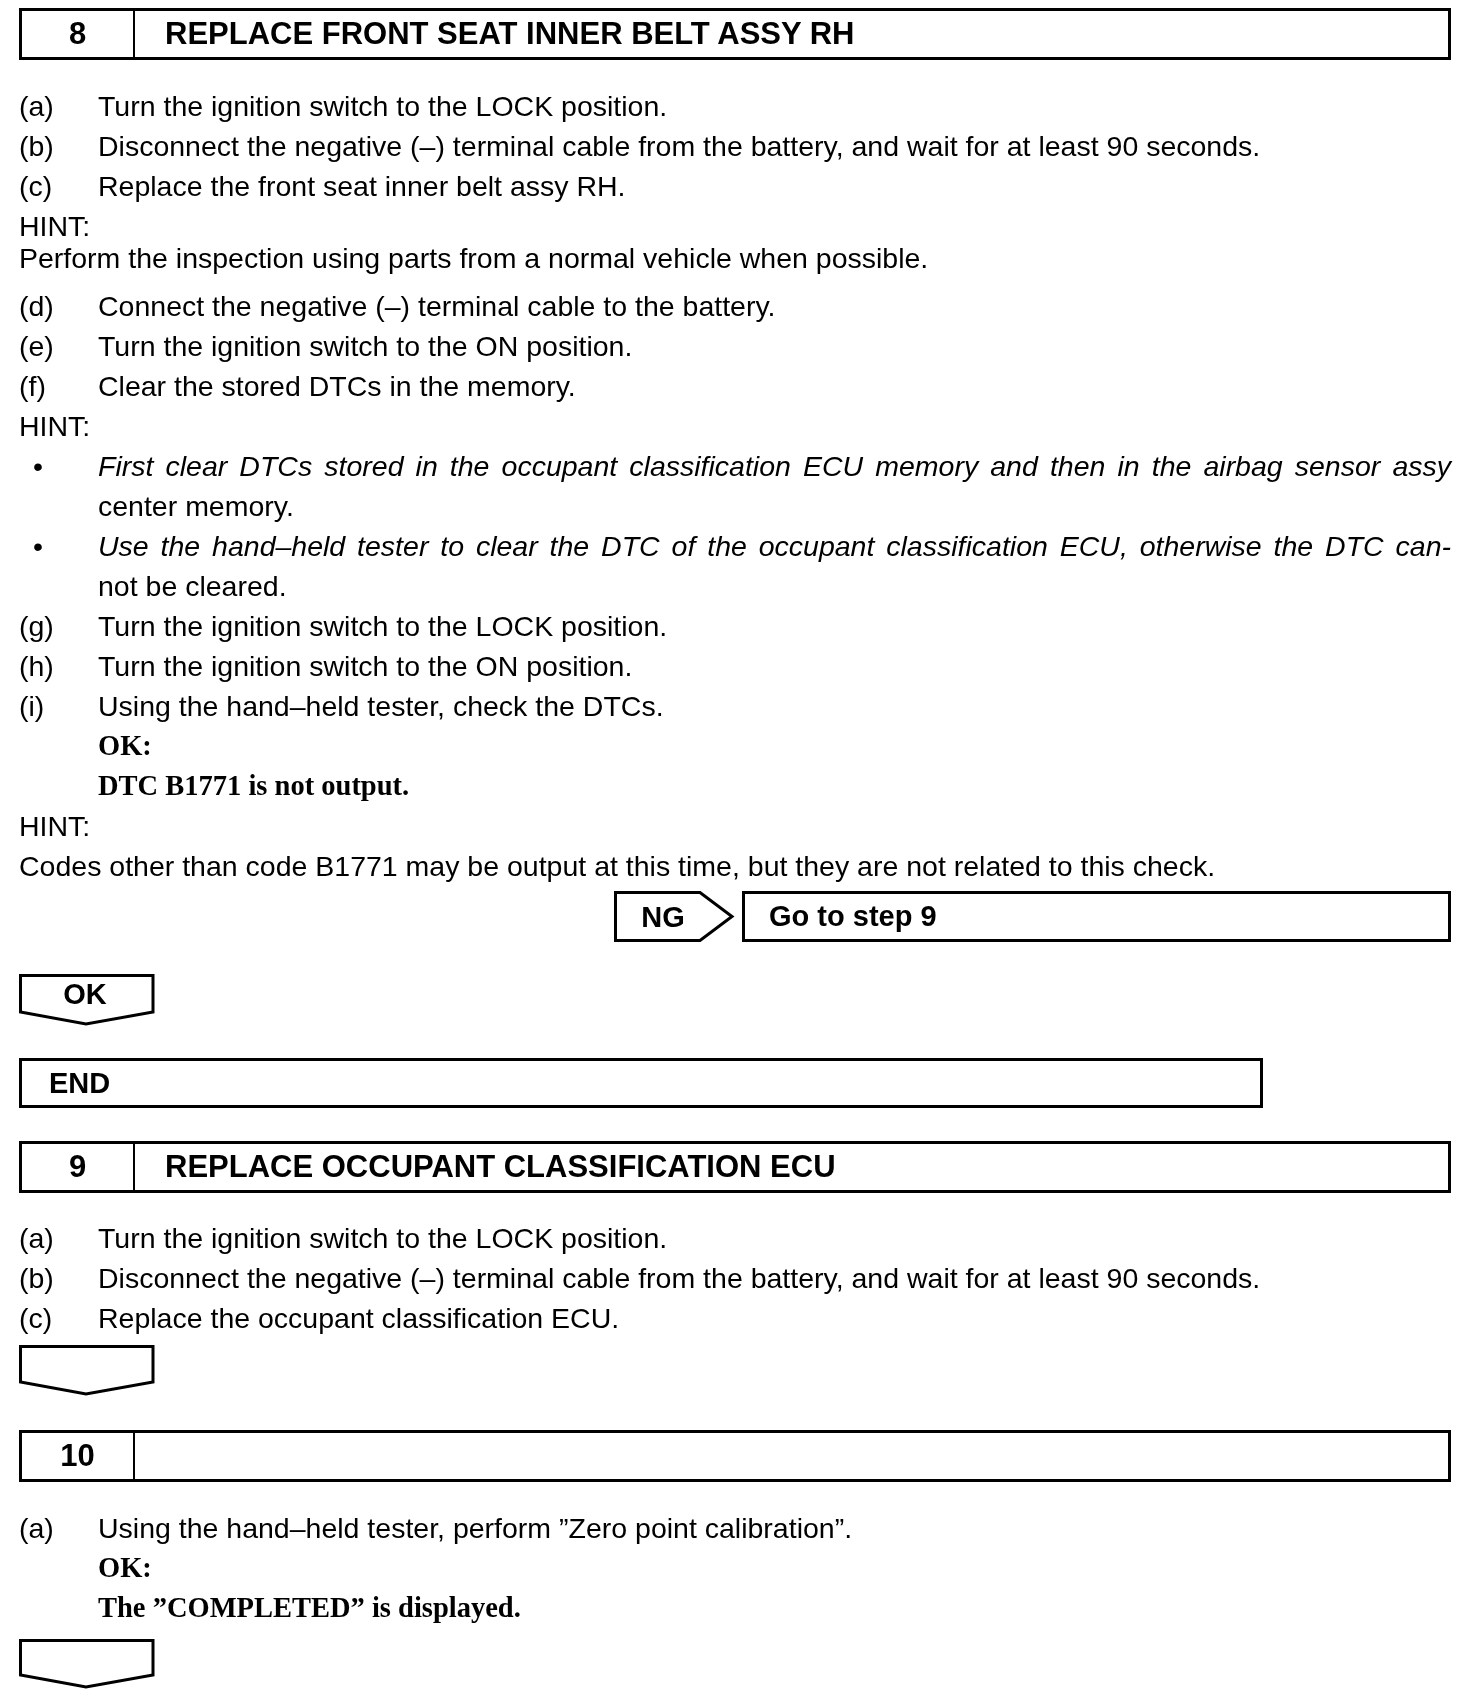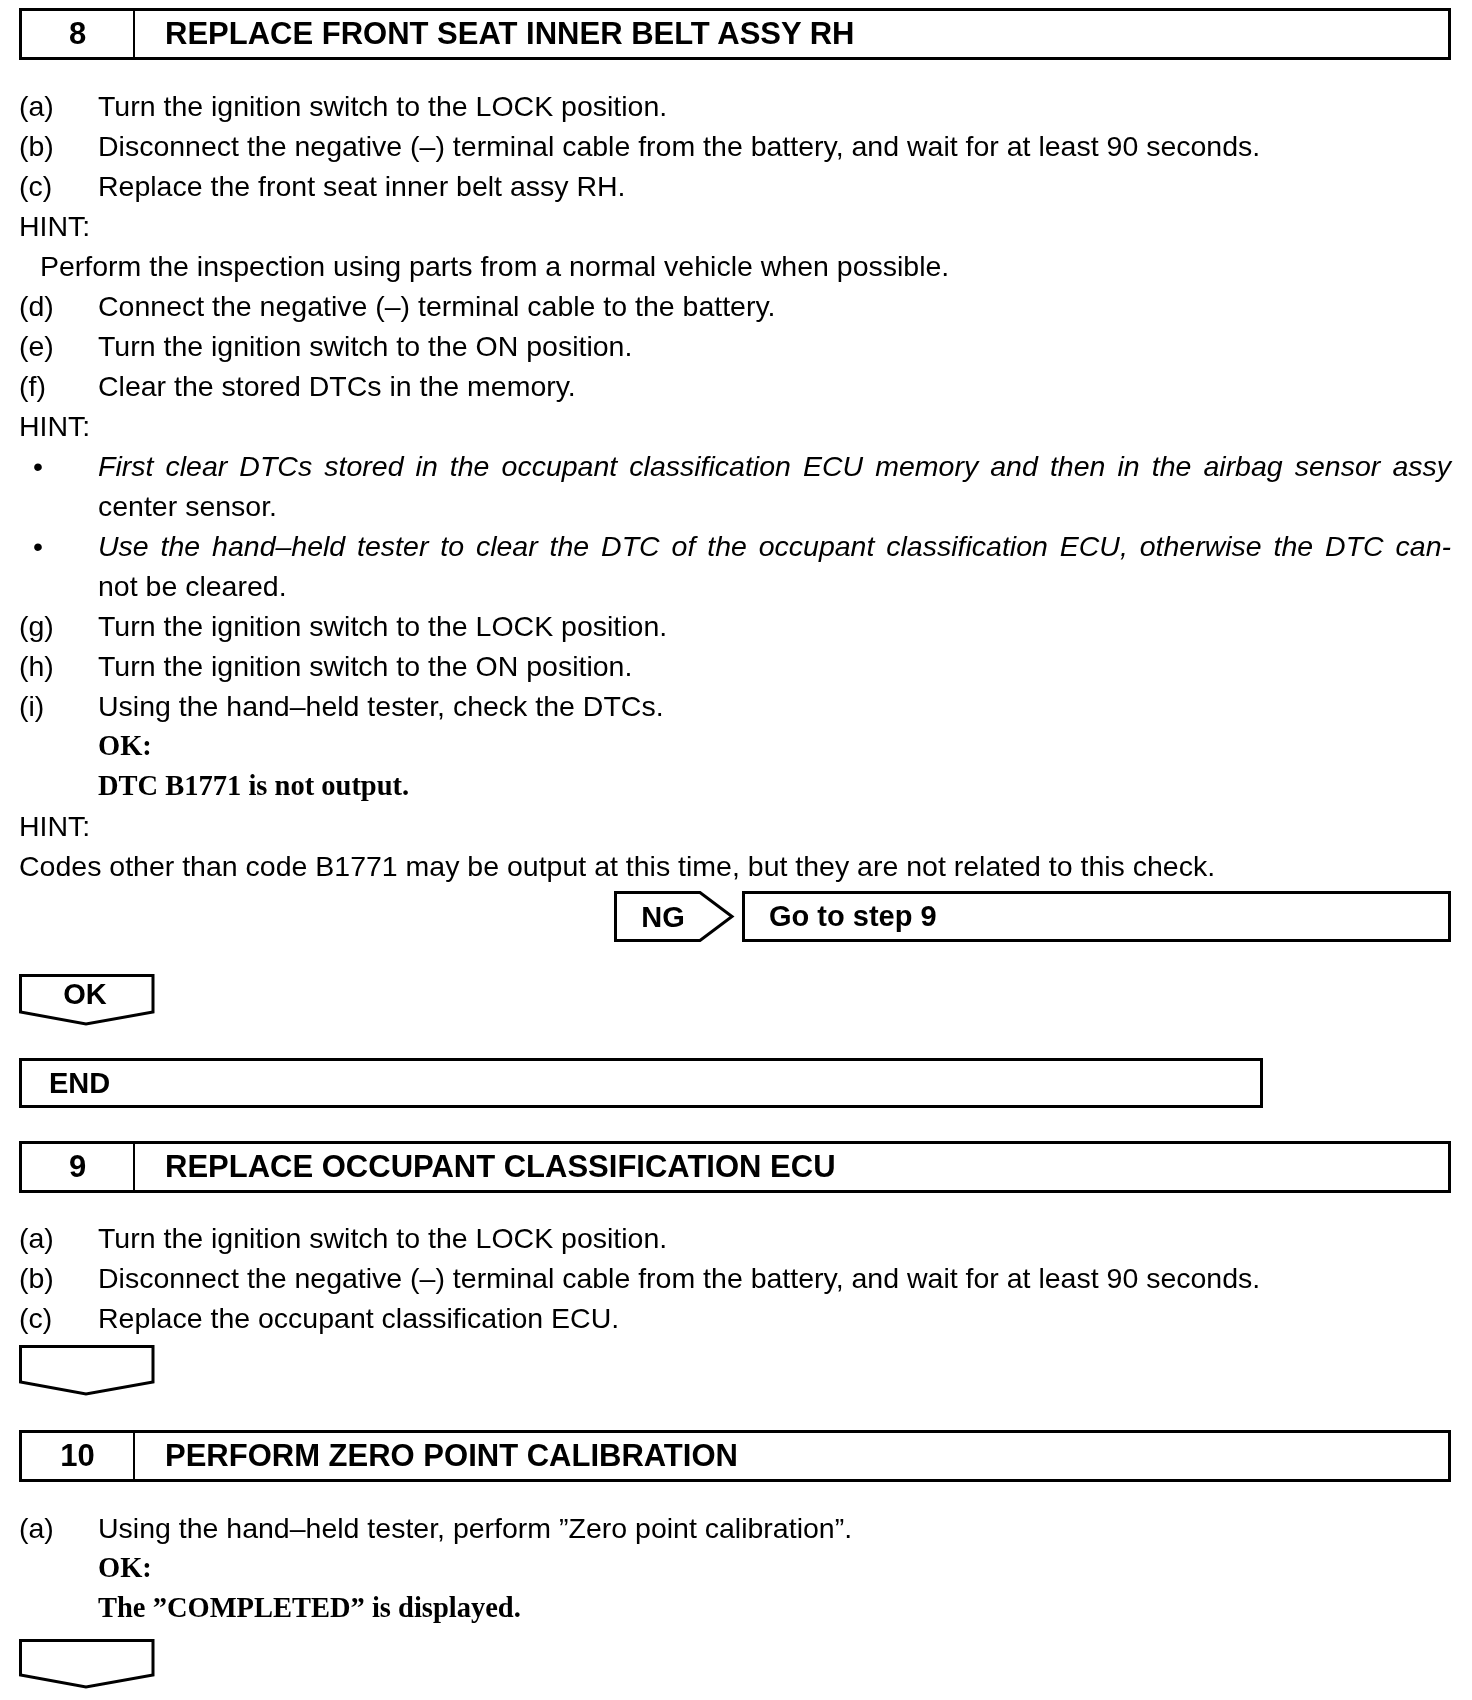--- a/index.html
+++ b/index.html
@@ -36,21 +36,21 @@
   <span class="lbl">(b)</span>
   <span class="txt">Disconnect the negative (–) terminal cable from the battery, and wait for at least 90 seconds.</span>
 </div>
 <div class="line" style="top:166px;">
   <span class="lbl">(c)</span>
   <span class="txt">Replace the front seat inner belt assy RH.</span>
 </div>
 <div class="line" style="top:206px;">
   <span class="lbl">HINT:</span>
 </div>
-<div class="line" style="top:246px;margin-left:21px;">
+<div class="line" style="top:238px;">
   <span class="lbl">Perform the inspection using parts from a normal vehicle when possible.</span>
 </div>
 <div class="line" style="top:286px;">
   <span class="lbl">(d)</span>
   <span class="txt">Connect the negative (–) terminal cable to the battery.</span>
 </div>
 <div class="line" style="top:326px;">
   <span class="lbl">(e)</span>
   <span class="txt">Turn the ignition switch to the ON position.</span>
 </div>
@@ -59,21 +59,21 @@
   <span class="txt">Clear the stored DTCs in the memory.</span>
 </div>
 <div class="line" style="top:406px;">
   <span class="lbl">HINT:</span>
 </div>
 <div class="line" style="top:446px;">
   <span class="lbl" style="left:14px;">•</span>
   <span class="txt just">First clear DTCs stored in the occupant classification ECU memory and then in the airbag sensor assy</span>
 </div>
 <div class="line" style="top:486px;">
-  <span class="txt">center sensor.</span>
+  <span class="txt">center memory.</span>
 </div>
 <div class="line" style="top:526px;">
   <span class="lbl" style="left:14px;">•</span>
   <span class="txt just">Use the hand–held tester to clear the DTC of the occupant classification ECU, otherwise the DTC can-</span>
 </div>
 <div class="line" style="top:566px;">
   <span class="txt">not be cleared.</span>
 </div>
 <div class="line" style="top:606px;">
   <span class="lbl">(g)</span>
@@ -132,21 +132,20 @@
 <div class="line" style="top:1298px;">
   <span class="lbl">(c)</span>
   <span class="txt">Replace the occupant classification ECU.</span>
 </div>
 <svg class="shape" style="left:19px; top:1345px;" width="136" height="52">
   <polygon points="1.5,1.5 134,1.5 134,37 67,49 1.5,37" fill="#fff" stroke="#000" stroke-width="3"></polygon>
 </svg>
 
 <div class="step-header" style="top:1430px;">
   <div class="step-num">10</div>
-  <div class="step-title">PERFORM ZERO POINT CALIBRATION</div>
 </div>
 <div class="line" style="top:1508px;">
   <span class="lbl">(a)</span>
   <span class="txt">Using the hand–held tester, perform ”Zero point calibration”.</span>
 </div>
 <div class="line" style="top:1548px;">
   <span class="txt bold">OK:</span>
 </div>
 <div class="line" style="top:1588px;">
   <span class="txt bold">The ”COMPLETED” is displayed.</span>

